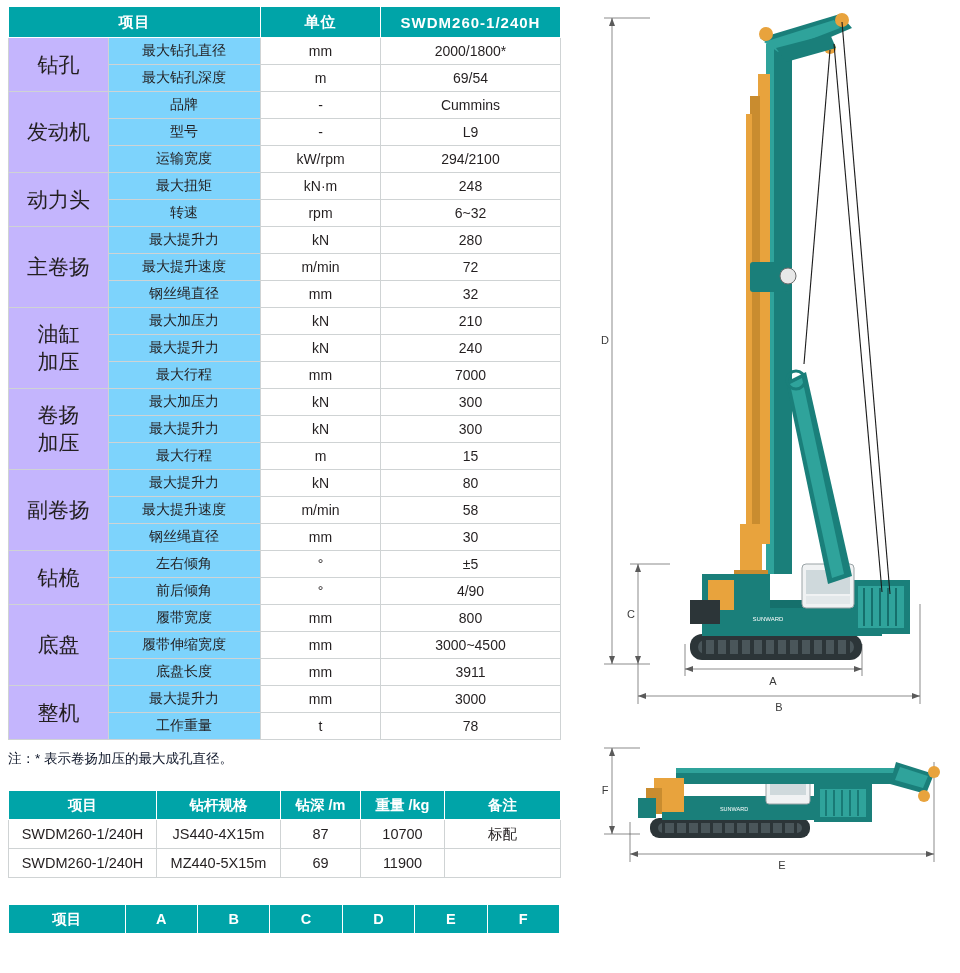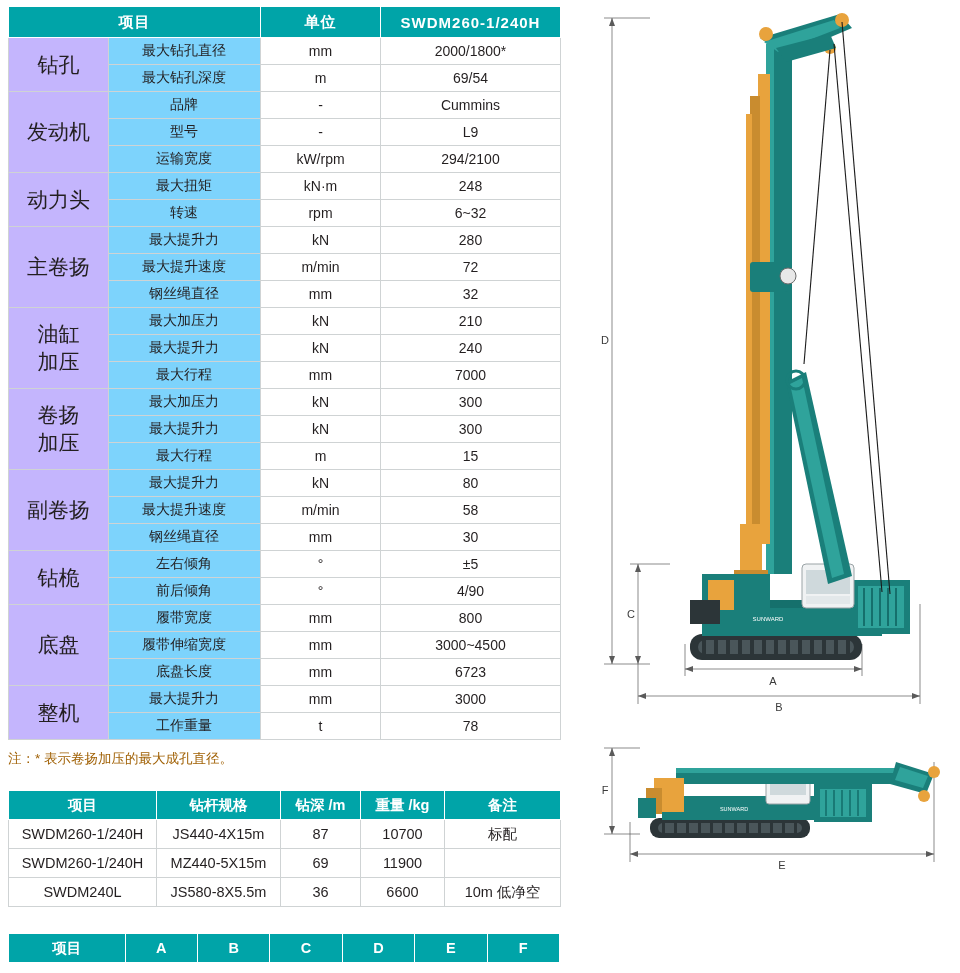--- a/index.html
+++ b/index.html
@@ -30,21 +30,21 @@
     background:#c4b5fd;font-size:21px;text-align:center;
   }
   .spec-table td.item{
     text-align:center;padding-left:0;background:#7dd3fc;
   }
   .spec-table col.c1{width:100px;}
   .spec-table col.c2{width:152px;}
   .spec-table col.c3{width:120px;}
   .spec-table col.c4{width:180px;}
 
-  .note{font-size:13.5px;margin-top:10px;color:#a16207;}
+  .note{font-size:13.5px;margin-top:10px;color:#0f172a;}
 
   
   .rod-table{table-layout:fixed;margin-top:22px;}
   .rod-table th{
     background:#00a4a8;color:#fff;font-weight:bold;font-size:14.5px;height:26px;
     border:1px solid #ffffff;text-align:center;
   }
   .rod-table td{
     border:1px solid #cfd3d4;height:26px;font-size:14.5px;text-align:center;
   }
@@ -211,21 +211,21 @@
             <td>800</td>
           </tr>
           <tr>
             <td class="item">履带伸缩宽度</td>
             <td>mm</td>
             <td>3000~4500</td>
           </tr>
           <tr>
             <td class="item">底盘长度</td>
             <td>mm</td>
-            <td>6723</td>
+            <td>3911</td>
           </tr>
           <tr>
             <td class="grp" rowspan="2">整机</td>
             <td class="item">最大提升力</td>
             <td>mm</td>
             <td>3000</td>
           </tr>
           <tr>
             <td class="item">工作重量</td>
             <td>t</td>
@@ -260,27 +260,20 @@
             <td>87</td>
             <td>10700</td>
             <td>标配</td>
           </tr>
           <tr>
             <td>SWDM260-1/240H</td>
             <td>MZ440-5X15m</td>
             <td>69</td>
             <td>11900</td>
             <td></td>
-          </tr>
-          <tr>
-            <td>SWDM240L</td>
-            <td>JS580-8X5.5m</td>
-            <td>36</td>
-            <td>6600</td>
-            <td>10m 低净空</td>
           </tr>
         </tbody>
     </table>
 
     <table class="dim-table">
       <colgroup>
         <col class="d1">
           <col class="dx">
           <col class="dx">
           <col class="dx">

